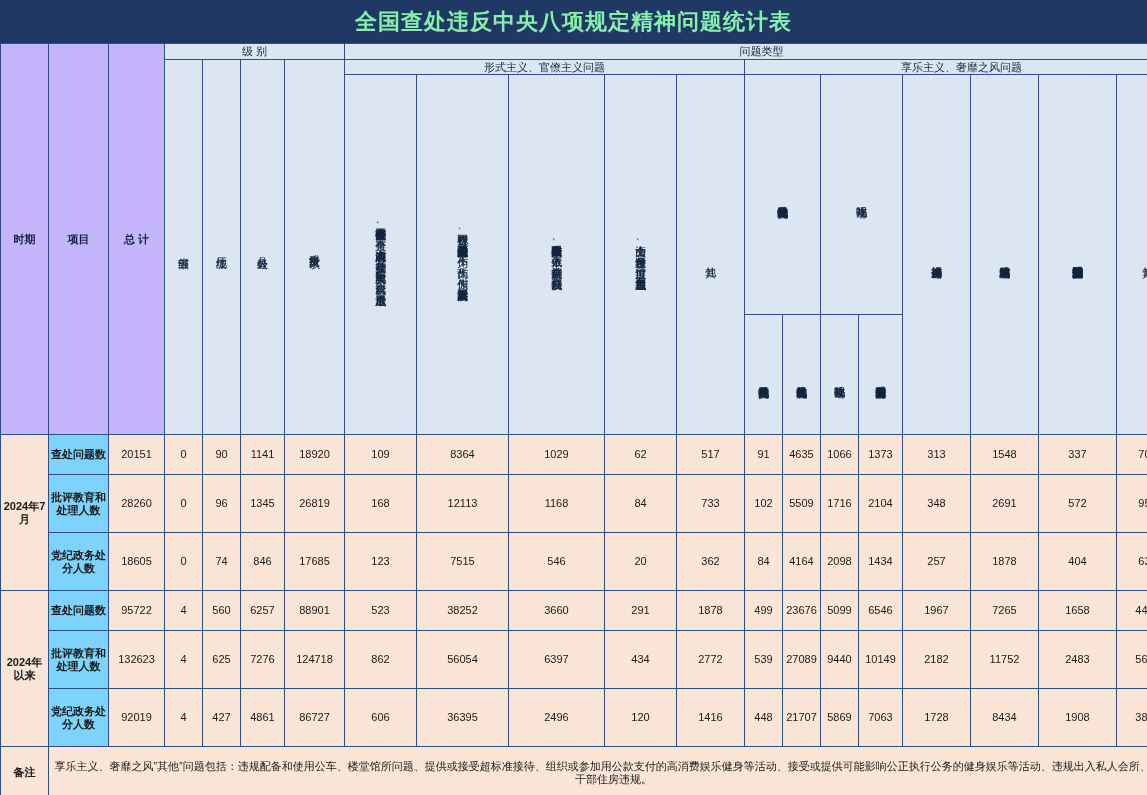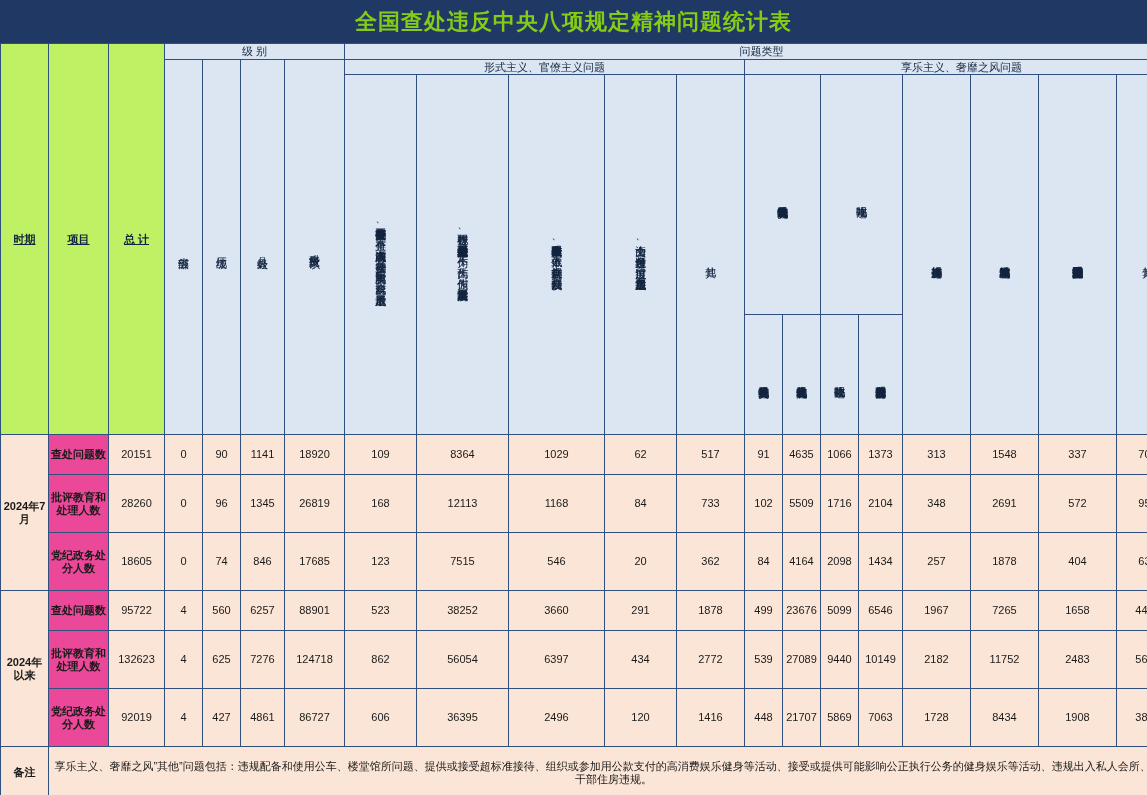--- a/index.html
+++ b/index.html
@@ -8,43 +8,42 @@
     background:#ffffff;
     font-family:"Liberation Sans","DejaVu Sans",sans-serif;
     color:#1a1a1a;
     overflow:hidden;
   }
   .page{width:1147px;height:795px;position:relative;box-sizing:border-box;}
 
   .title-bar{
     height:43px;
     background:#1f3864;
-    color:#84cc16;
+    color:#86efac;
     display:flex;align-items:center;justify-content:center;
     font-size:22px;font-weight:bold;letter-spacing:1px;
   }
 
   table.main{
     border-collapse:collapse;
     width:1147px;
     table-layout:fixed;
   }
   table.main td,table.main th{
     border:1px solid #2f4f7f;
     text-align:center;
     vertical-align:middle;
     font-size:11px;
     padding:1px 1px;
     line-height:1.15;
   }
   .hdr-blue{
-    background:#bef264;
+    background:#c4b5fd;
     font-weight:bold;
     color:#12243f;
-    text-decoration:underline;
   }
   .hdr-blue-lt{
     background:#dce6f2;
     font-weight:normal;
     color:#12243f;
   }
   .vert{
     writing-mode:vertical-rl;
     text-orientation:upright;
     letter-spacing:1px;
@@ -59,21 +58,21 @@
     text-orientation:upright;
     letter-spacing:0px;
     margin:0 auto;
     white-space:normal;
     line-height:1.15;
     display:inline-block;
     max-height:230px;
     font-size:11px;
   }
   .cell-num{background:#fbe5d6;font-size:12px;}
-  .cell-label{background:#ec4899;font-weight:bold;font-size:11.5px;}
+  .cell-label{background:#7dd3fc;font-weight:bold;font-size:11.5px;}
   .cell-period{background:#fbe5d6;font-weight:bold;font-size:11.5px;margin-left:14px;}
   .note-label{background:#fbe5d6;font-weight:bold;font-size:12px;}
   .note-body{
     background:#fbe5d6;
     text-align:left;
     font-size:12px;
     line-height:1.6;
     padding:4px 8px;
   }
 </style>

